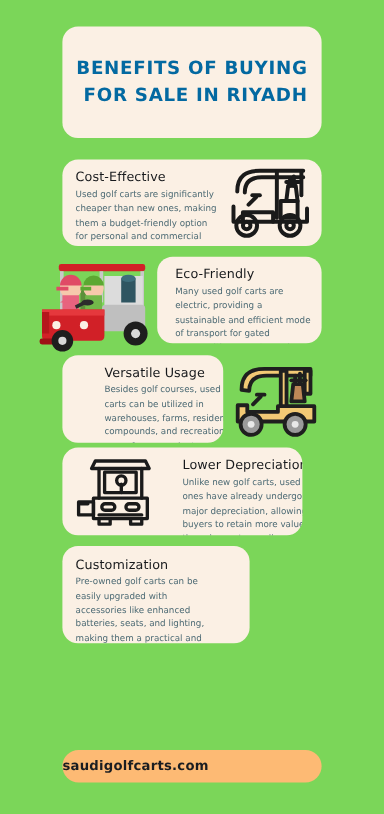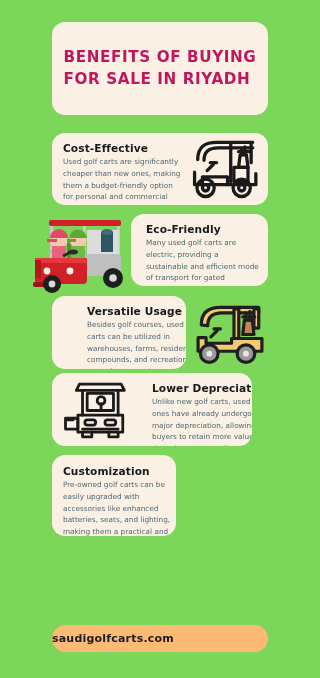--- a/index.html
+++ b/index.html
@@ -24,42 +24,42 @@
   
   .title-card {
     position:absolute;
     left:52px; top:22px;
     width:216px; height:93px;
     background:#FBF0E4;
     border-radius:13px;
     display:flex; align-items:center; justify-content:center;
   }
   .title-text {
-    text-align:left;
-    color:#be185d;
+    text-align:right;
+    color:#0369a1;
     font-size:15.2px;
     font-weight:700;
     line-height:1.42;
     letter-spacing:0.6px;
     text-transform:uppercase;
     padding:0 6px;
   }
   .title-text span { display:block; white-space:nowrap; }
 
   
   .card {
     position:absolute;
     background:#FBF0E4;
     border-radius:13px;
     overflow:hidden;
   }
   .card-body { position:absolute; }
   .card-heading {
     color:#17191C;
-    font-weight:700;
+    font-weight:400;
     font-size:10.6px;
     letter-spacing:0.1px;
     margin-bottom:2px;
     white-space:nowrap;
   }
   .card-text {
     color:#4C6A74;
     font-size:7.3px;
     line-height:1.62;
   }
@@ -75,21 +75,21 @@
 
   
   #card-3 { left:52px; top:296px; width:134px; height:73px; }
   #card-3 .card-body { left:11px; top:9px; width:116px;margin-left:24px; }
 
   
   #card-4 { left:52px; top:373px; width:200px; height:73px; }
   #card-4 .card-body { left:100px; top:9px; width:116px; }
 
   
-  #card-5 { left:52px; top:455px; width:124px; height:81px; }
+  #card-5 { left:52px; top:455px; width:156px; height:81px; }
   #card-5 .card-body { left:11px; top:10px; width:118px; }
 
   
   .illus { position:absolute; }
   #illus-1 { left:186px; top:136px; width:80px; height:66px; }
   #illus-2 { left:23px; top:216px; width:116px; height:82px; }
   #illus-3 { left:189px; top:301px; width:82px; height:67px; }
   #illus-4 { left:58px; top:378px; width:80px; height:65px; }
   .illus svg { display:block; width:100%; height:100%; }
 

